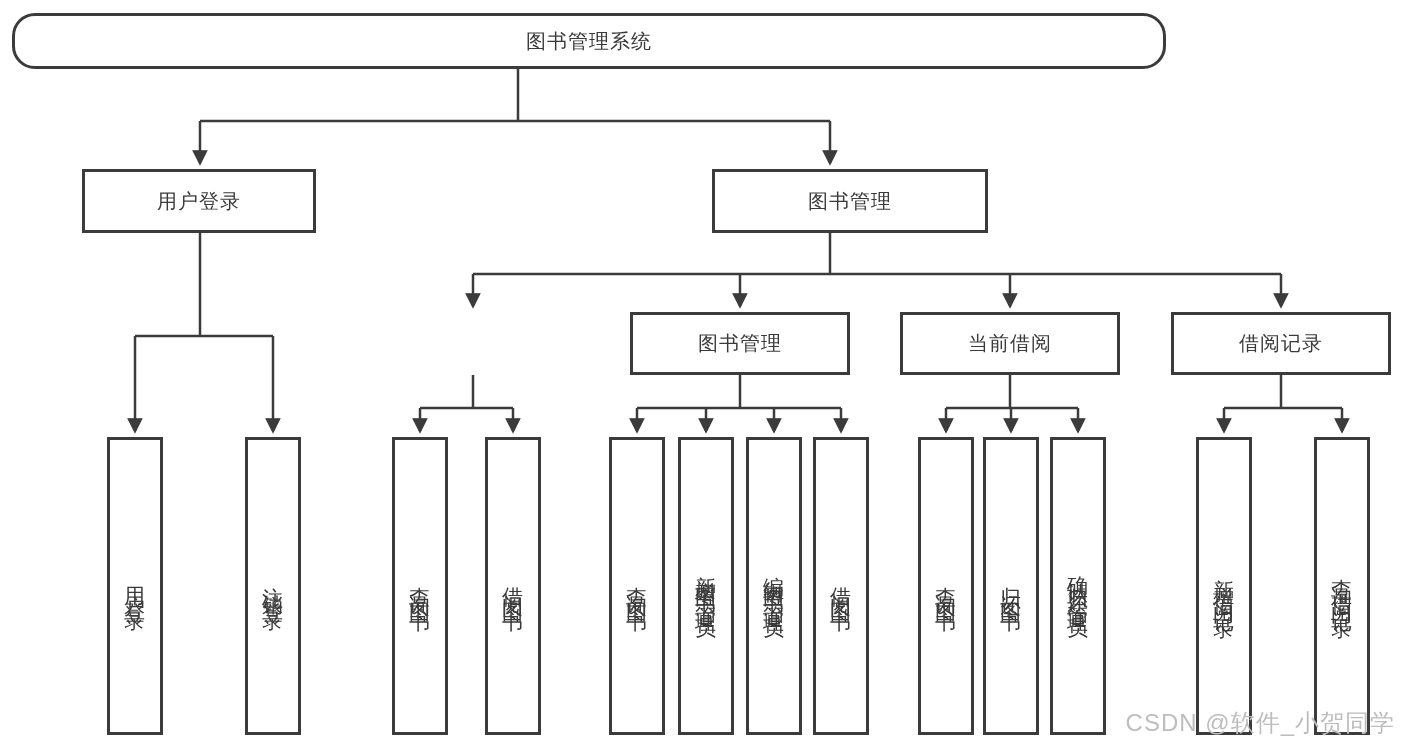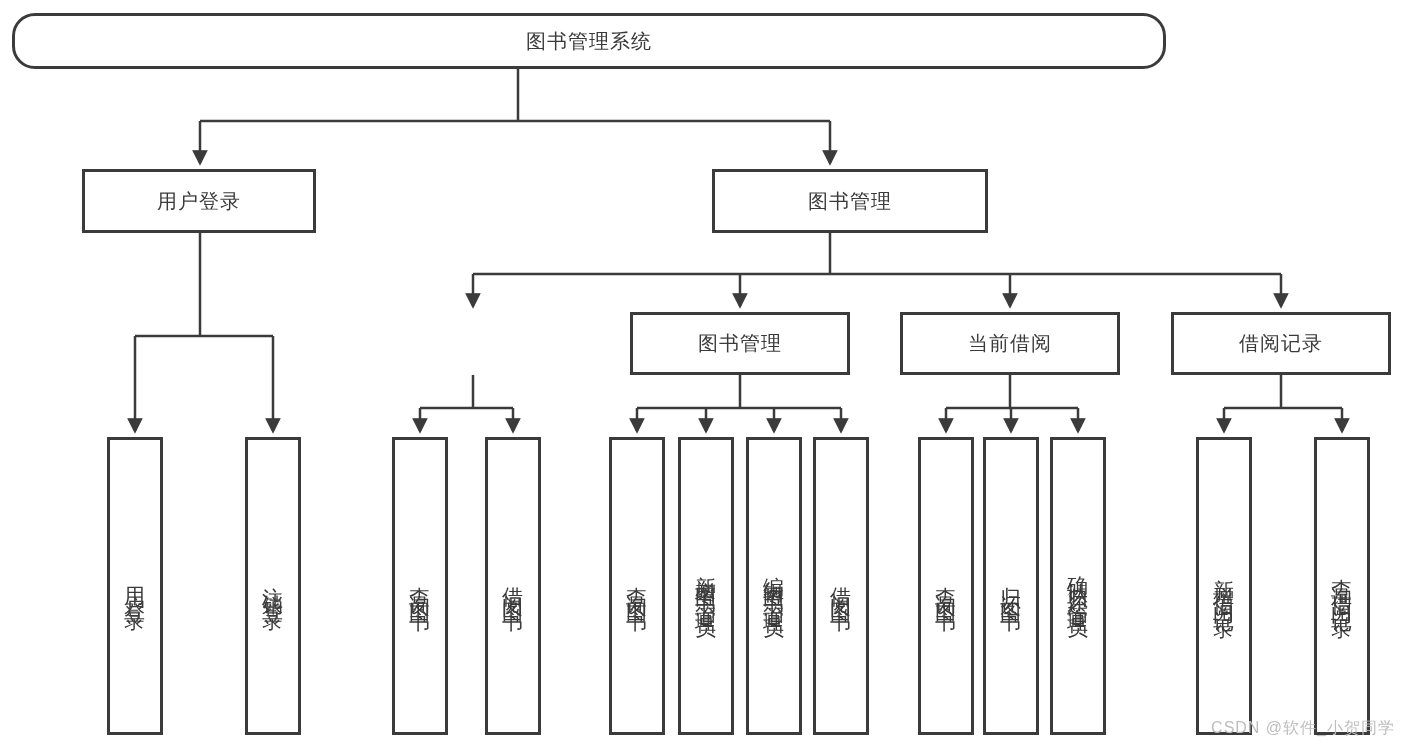--- a/index.html
+++ b/index.html
@@ -46,21 +46,21 @@
   svg.connectors {
     position: absolute;
     left: 0;
     top: 0;
     z-index: 1;
   }
   .watermark {
     position: absolute;
     right: 10px;
     bottom: 8px;
-    font-size: 16px;
+    font-size: 24px;
     color: #bdbdbd;
     z-index: 3;
     letter-spacing: 1px;
     white-space: nowrap;
   }
 </style>
 </head>
 <body>
 
 <div class="canvas">

